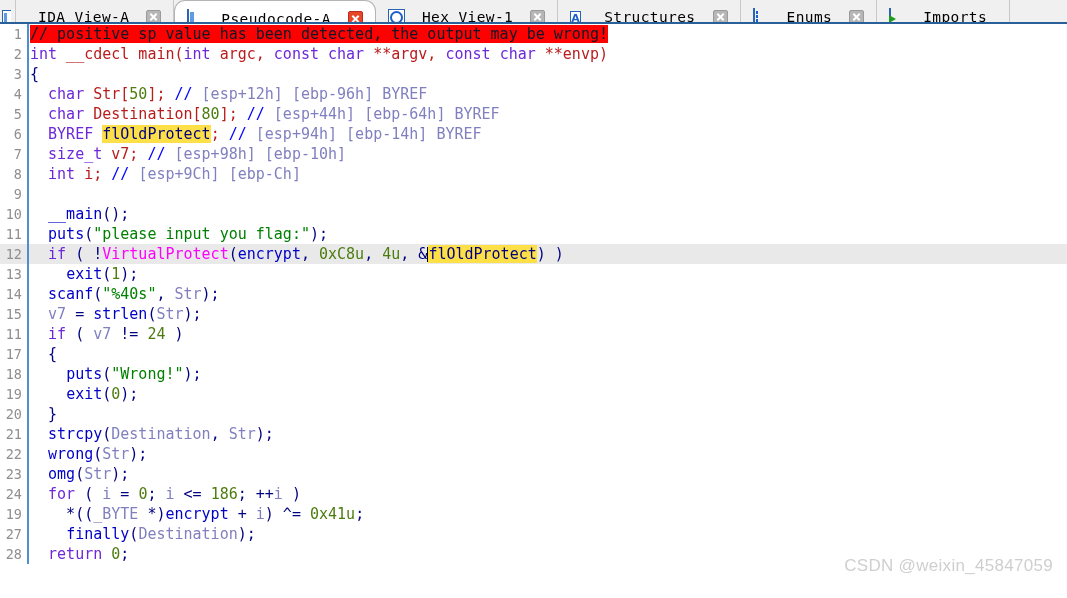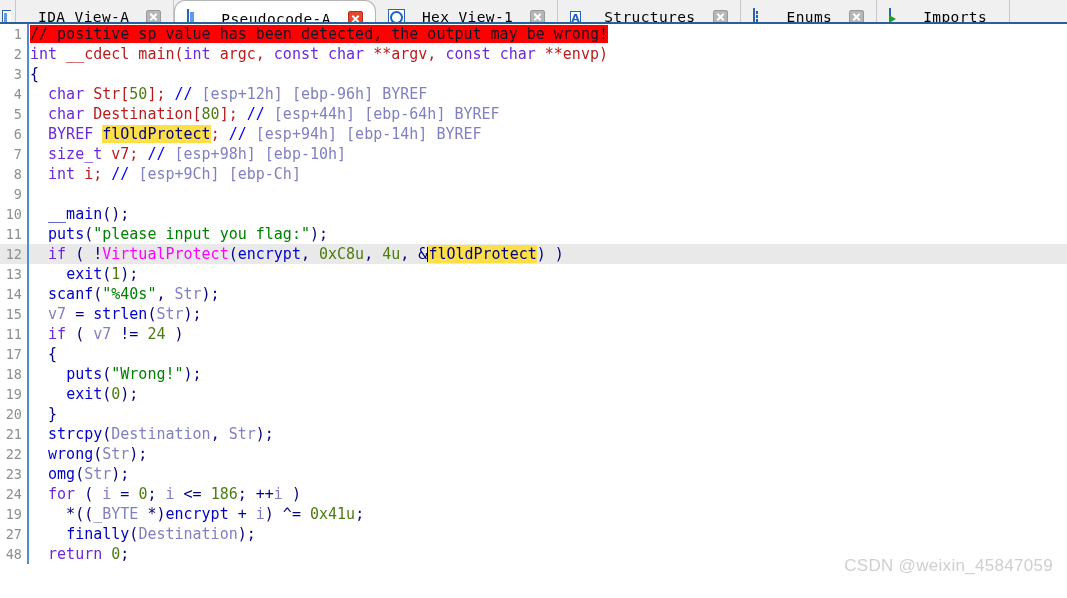--- a/index.html
+++ b/index.html
@@ -469,20 +469,20 @@
   </div>
 
 
   <div class="row">
     <span class="gutter">27</span>
     <span class="gutter-rule"></span>
     <span class="ctext"><span class="id">    </span><span class="fn">finally</span><span class="punc">(</span><span class="var">Destination</span><span class="punc">);</span></span>
   </div>
 
   <div class="row">
-    <span class="gutter">48</span>
+    <span class="gutter">28</span>
     <span class="gutter-rule"></span>
     <span class="ctext"><span class="id">  </span><span class="kw">return</span><span class="punc"> </span><span class="num">0</span><span class="punc">;</span></span>
   </div>
 
   <div id="watermark">CSDN @weixin_45847059</div>
 
 </div>
 
 </body></html>

